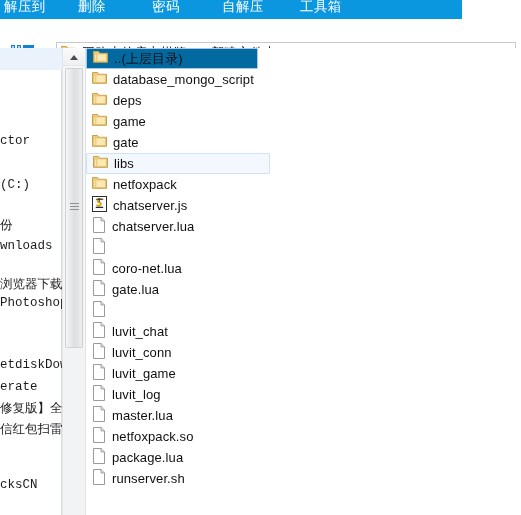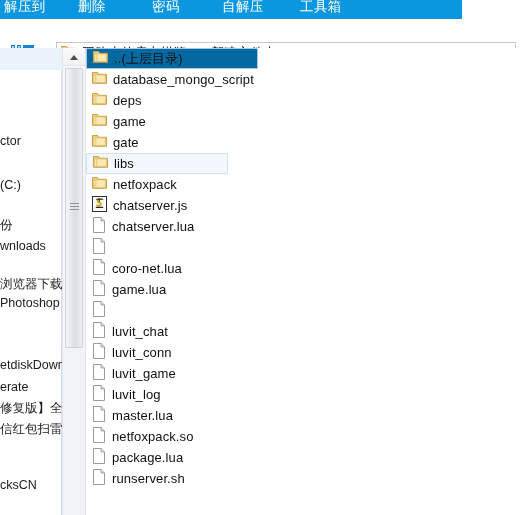--- a/index.html
+++ b/index.html
@@ -19,20 +19,21 @@
 
   
   #bg-window {
     position: absolute;
     left: 0; top: 0;
     width: 94px;
     height: 515px;
     background: #ffffff;
     overflow: hidden;
     z-index: 0;
+    font-family: Liberation Mono, monospace;
   }
   #bg-window .bg-strip-top {
     position: absolute;
     left: 0; top: 44px;
     width: 86px; height: 19px;
     background: #eaf2fb;
   }
   #bg-window .bg-rule {
     position: absolute;
     left: 0; top: 63px;
@@ -227,21 +228,21 @@
     margin-left: 6px;
     letter-spacing: 0.1px;
   }
   .file-row.selected {
     width: 172px;
     background: #0369a1;
     border: 1px solid #a7c8e8;
     border-radius: 1px;
   }
   .file-row.hovered {
-    width: 142px;
+    width: 184px;
     background: #f2f8fd;
     border: 1px solid #cfe2f3;
     border-radius: 1px;
   }
 
   
   .ic { flex: 0 0 auto; display: block; }
 </style>
 </head>
 <body>
@@ -424,21 +425,21 @@
             <path d="M1.5 0.5h7.6l3.4 3.4v11.6H1.5z" fill="#ffffff" stroke="#9a9a9a" stroke-width="1"></path>
             <path d="M9.1 0.5v3.4h3.4" fill="#e9e9e9" stroke="#9a9a9a" stroke-width="1"></path>
           </svg></span>
         <span class="fname">coro-net.lua</span>
       </div>
       <div class="file-row">
         <span class="ic"><svg width="14" height="16" viewBox="0 0 14 16">
             <path d="M1.5 0.5h7.6l3.4 3.4v11.6H1.5z" fill="#ffffff" stroke="#9a9a9a" stroke-width="1"></path>
             <path d="M9.1 0.5v3.4h3.4" fill="#e9e9e9" stroke="#9a9a9a" stroke-width="1"></path>
           </svg></span>
-        <span class="fname">game.lua</span>
+        <span class="fname">gate.lua</span>
       </div>
       <div class="file-row">
         <span class="ic"><svg width="14" height="16" viewBox="0 0 14 16">
             <path d="M1.5 0.5h7.6l3.4 3.4v11.6H1.5z" fill="#ffffff" stroke="#9a9a9a" stroke-width="1"></path>
             <path d="M9.1 0.5v3.4h3.4" fill="#e9e9e9" stroke="#9a9a9a" stroke-width="1"></path>
           </svg></span>
       </div>
       <div class="file-row">
         <span class="ic"><svg width="14" height="16" viewBox="0 0 14 16">
             <path d="M1.5 0.5h7.6l3.4 3.4v11.6H1.5z" fill="#ffffff" stroke="#9a9a9a" stroke-width="1"></path>

